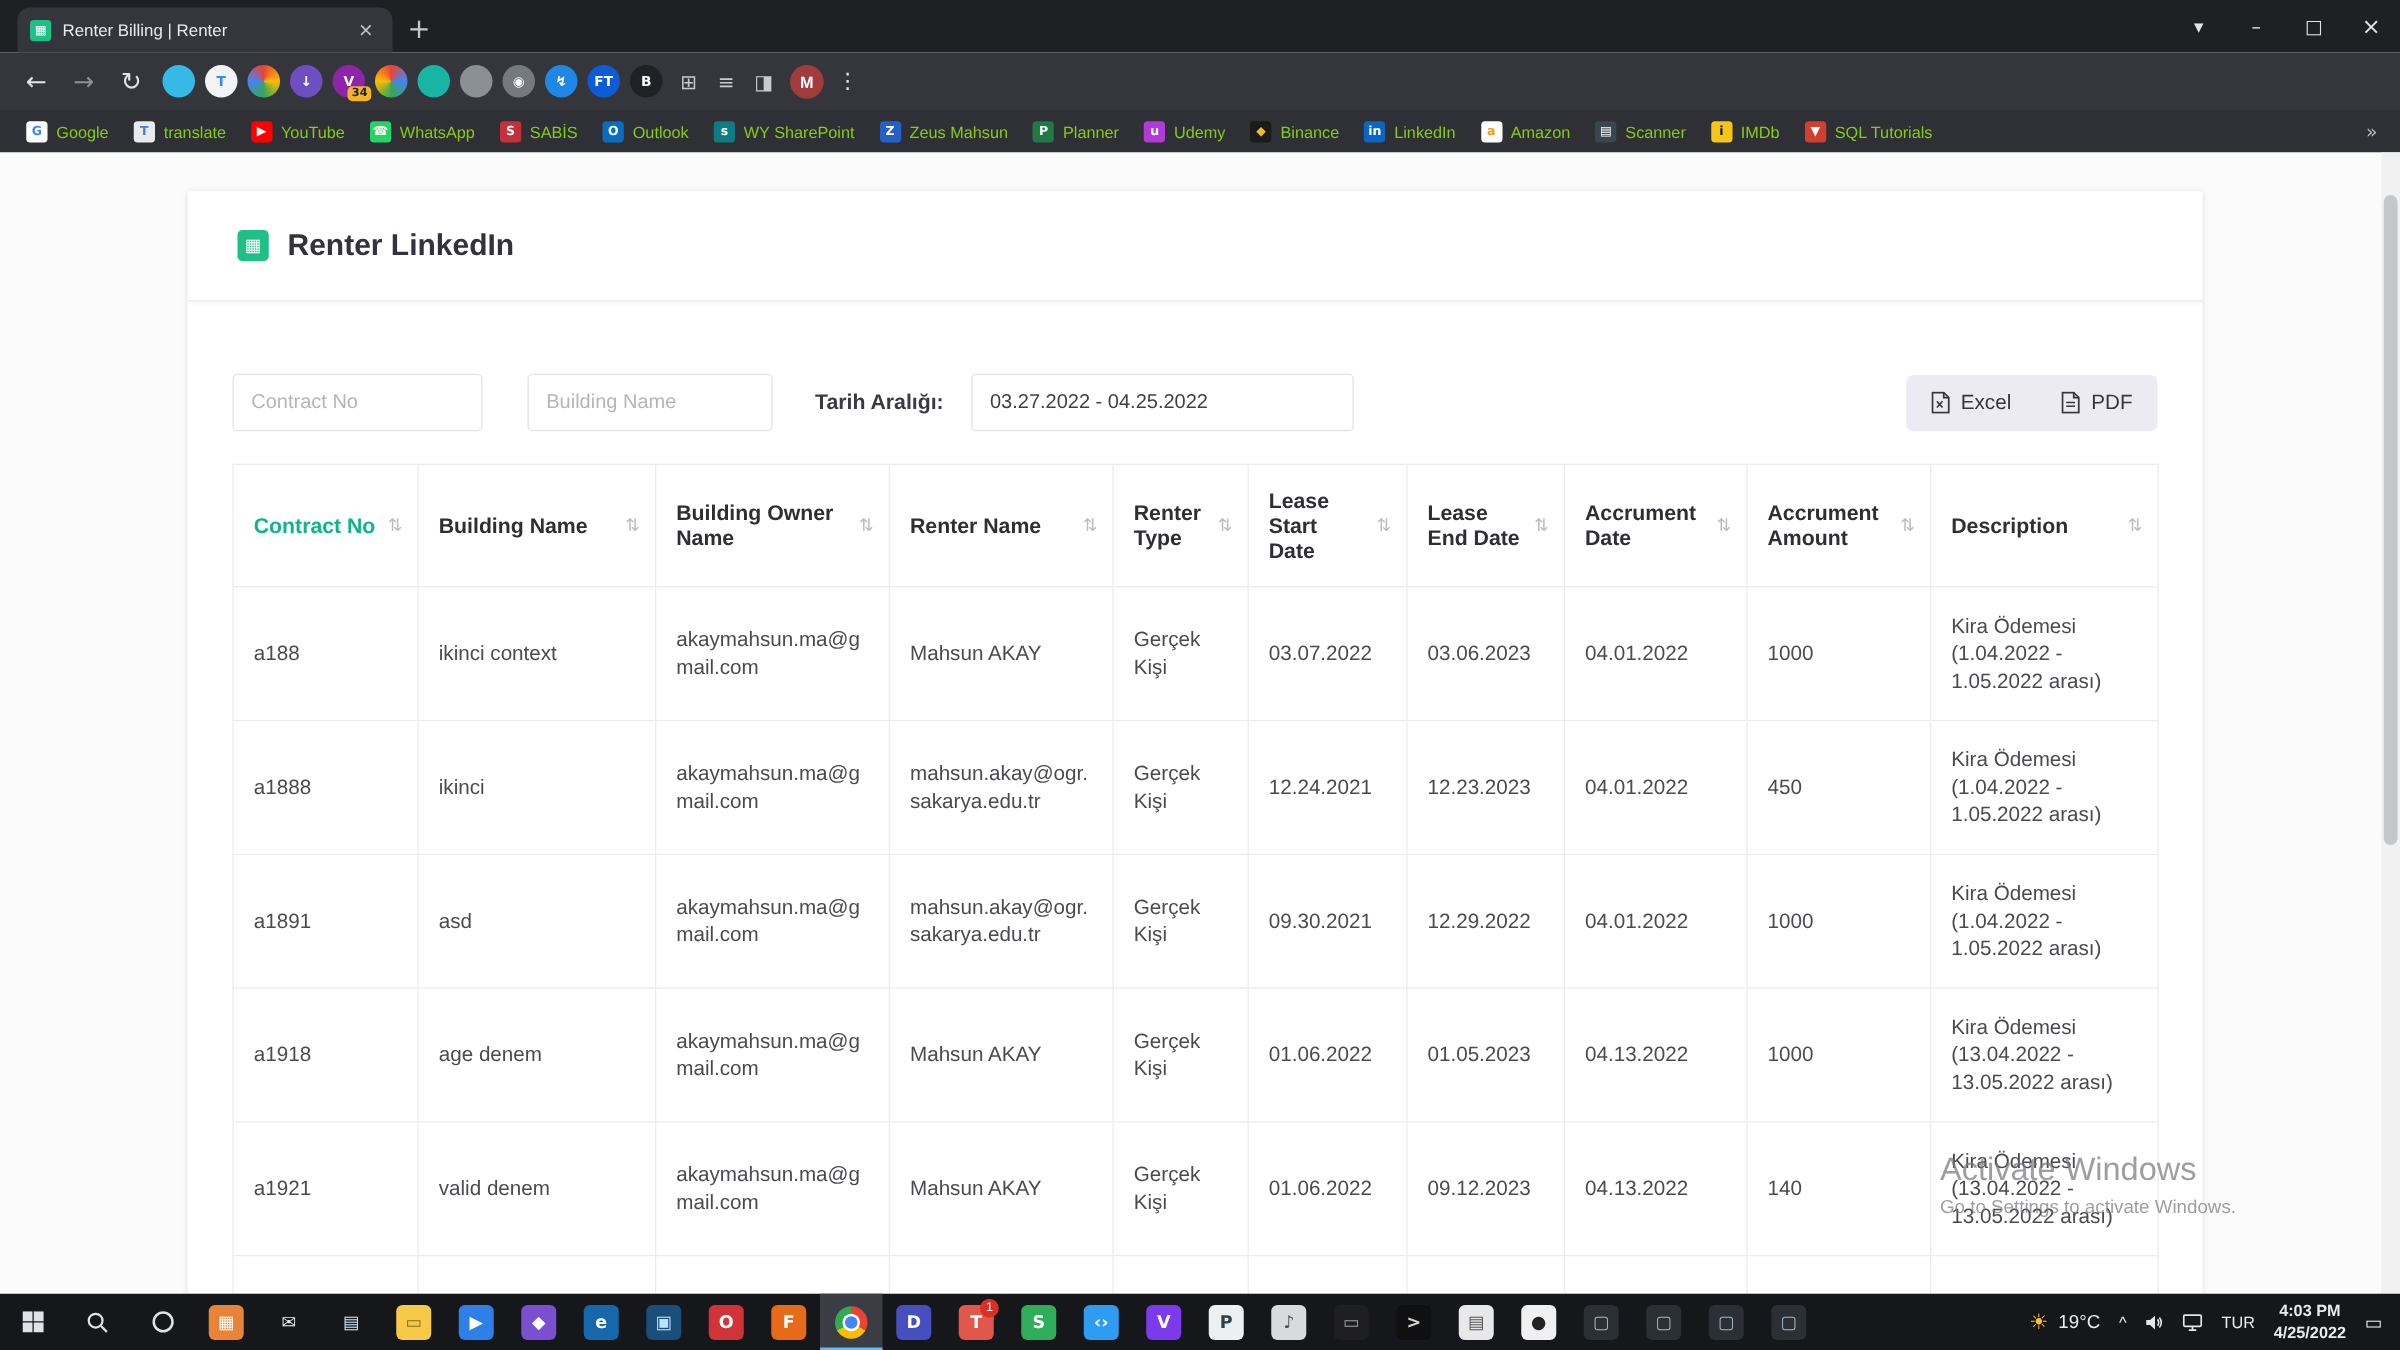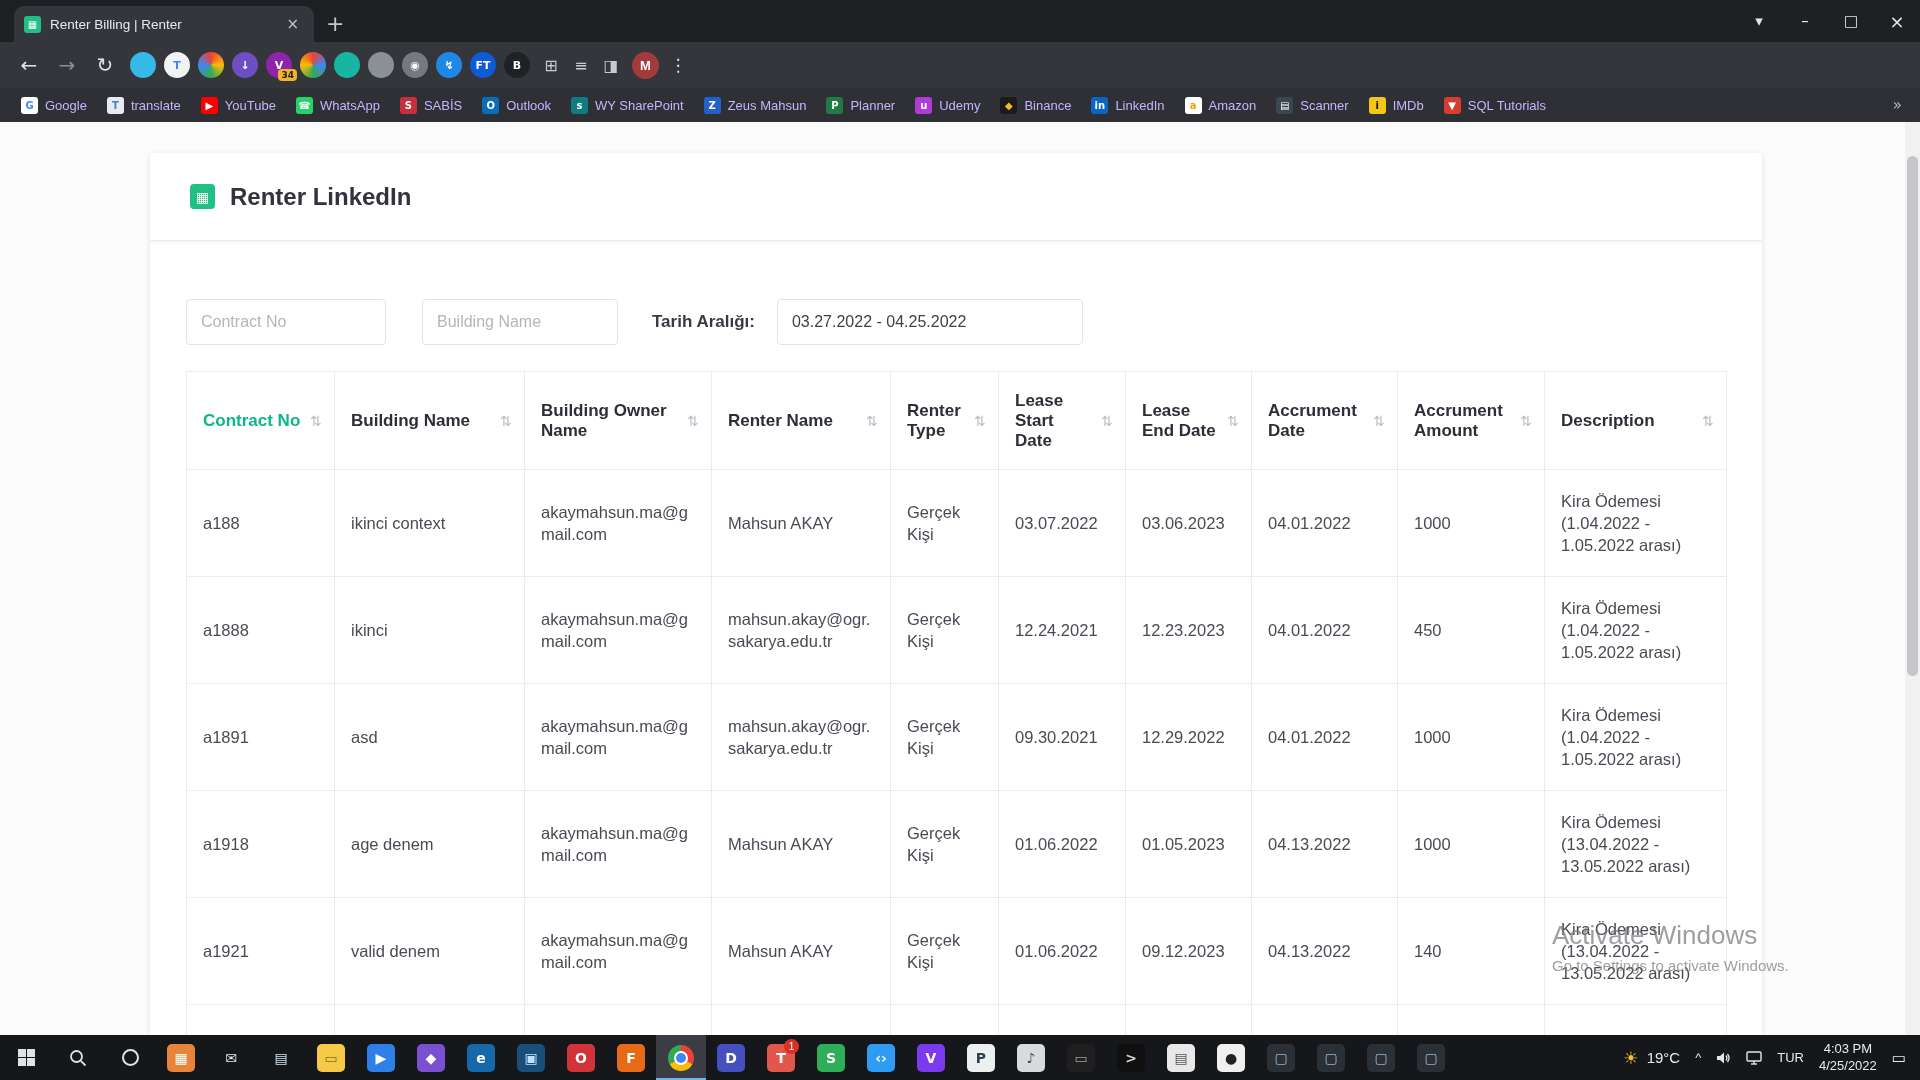--- a/index.html
+++ b/index.html
@@ -43,21 +43,21 @@
   .avatar { width:27px; height:27px; border-radius:50%; background:#a23b3b; color:#fff;
             display:flex; align-items:center; justify-content:center; font-size:13px; font-weight:bold; margin:0 6px; }
   .kebab { width:26px; text-align:center; color:#dfe3e8; font-size:17px; }
 
   .bookmarksbar { position:absolute; top:88px; left:0; right:0; height:34px; background:#2e3035;
                   display:flex; align-items:center; padding:0 12px; }
   .bm-list { display:flex; align-items:center; gap:2px; overflow:hidden; }
   .bm { display:flex; align-items:center; gap:7px; padding:3px 9px; border-radius:6px; white-space:nowrap; }
   .bm-icon { width:17px; height:17px; border-radius:3px; display:flex; align-items:center;
              justify-content:center; font-size:10px; font-weight:bold; flex:0 0 auto; }
-  .bm-label { color:#c4b5fd; font-size:13px; }
+  .bm-label { color:#84cc16; font-size:13px; }
   .bm-overflow { margin-left:auto; color:#b9bdc2; font-size:15px; padding:0 6px; }
 
   
   .page { position:absolute; top:122px; left:0; right:0; height:913px; background:#fbfbfc; }
   .scrollbar { position:absolute; right:0; top:0; width:15px; height:100%; background:#f1f1f2; z-index:4; }
   .scroll-thumb { position:absolute; top:34px; left:2px; width:11px; height:520px; background:#c4c6c9; border-radius:6px; }
 
   .card { position:absolute; left:150px; top:31px; width:1612px; bottom:0; background:#fff;
           box-shadow:0 1px 5px rgba(0,0,0,0.10); border-radius:2px; overflow:hidden; }
   .card-header { height:88px; display:flex; align-items:center; padding:0 40px; gap:15px;
@@ -110,21 +110,21 @@
   .tb-app.active { background:#3a3d44; box-shadow:inset 0 -2px 0 #6ab8f3; }
   .chrome-ball { width:26px; height:26px; border-radius:50%; position:relative;
                  background:conic-gradient(#ea4335 0 120deg, #fbbc05 120deg 240deg, #34a853 240deg 360deg); }
   .chrome-ball::before { content:""; position:absolute; inset:6px; background:#fff; border-radius:50%; }
   .chrome-ball::after { content:""; position:absolute; inset:8px; background:#4285f4; border-radius:50%; }
   .tb-tray { margin-left:auto; display:flex; align-items:center; gap:15px; padding-right:14px; }
   .weather { display:flex; align-items:center; gap:8px; font-size:15px; }
   .sun { color:#f8c12c; font-size:17px; }
   .tray-ic { font-size:13px; color:#e4e6ea; display:flex; align-items:center; }
   .lang { font-size:13px; }
-  .clock { text-align:center; font-size:13px; line-height:1.3; }
+  .clock { text-align:center; font-size:13px; line-height:1.3;font-weight:bold; }
   .notif { font-size:15px; }
 </style>
 </head>
 <body>
 
 <div class="screen">
 
   <div class="titlebar">
     <div class="tab">
       <span class="tab-fav glyph">▦</span>
@@ -278,20 +278,39 @@
       <div class="card-header">
         <span class="file-icon glyph">▦</span>
         <span class="card-title">Renter LinkedIn</span>
       </div>
       <div class="card-body">
         <div class="filters">
           <input class="input inp-contract" placeholder="Contract No" style="">
           <input class="input inp-building" placeholder="Building Name" style="">
           <span class="date-label">Tarih Aralığı:</span>
           <input class="input inp-date" value="03.27.2022 - 04.25.2022" style="">
+          <div class="export">
+            <button>
+              <svg width="15" height="18" viewBox="0 0 15 18">
+                <path d="M1 1 H10 L14 5 V17 H1 Z" fill="none" stroke="#35343f" stroke-width="1.4"></path>
+                <path d="M10 1 V5 H14" fill="none" stroke="#35343f" stroke-width="1.4"></path>
+                <path d="M4.5 8 L9 13 M9 8 L4.5 13" stroke="#35343f" stroke-width="1.3"></path>
+              </svg>
+              <span>Excel</span>
+            </button>
+            <button>
+              <svg width="15" height="18" viewBox="0 0 15 18">
+                <path d="M1 1 H10 L14 5 V17 H1 Z" fill="none" stroke="#35343f" stroke-width="1.4"></path>
+                <path d="M10 1 V5 H14" fill="none" stroke="#35343f" stroke-width="1.4"></path>
+                <line x1="4" y1="9" x2="11" y2="9" stroke="#35343f" stroke-width="1.2"></line>
+                <line x1="4" y1="12" x2="11" y2="12" stroke="#35343f" stroke-width="1.2"></line>
+              </svg>
+              <span>PDF</span>
+            </button>
+          </div>
         </div>
 
         <div class="tablewrap">
           <table>
             <colgroup>
               <col style="width:148px">
                 <col style="width:190px">
                 <col style="width:187px">
               <col style="width:179px">
                 <col style="width:108px">

